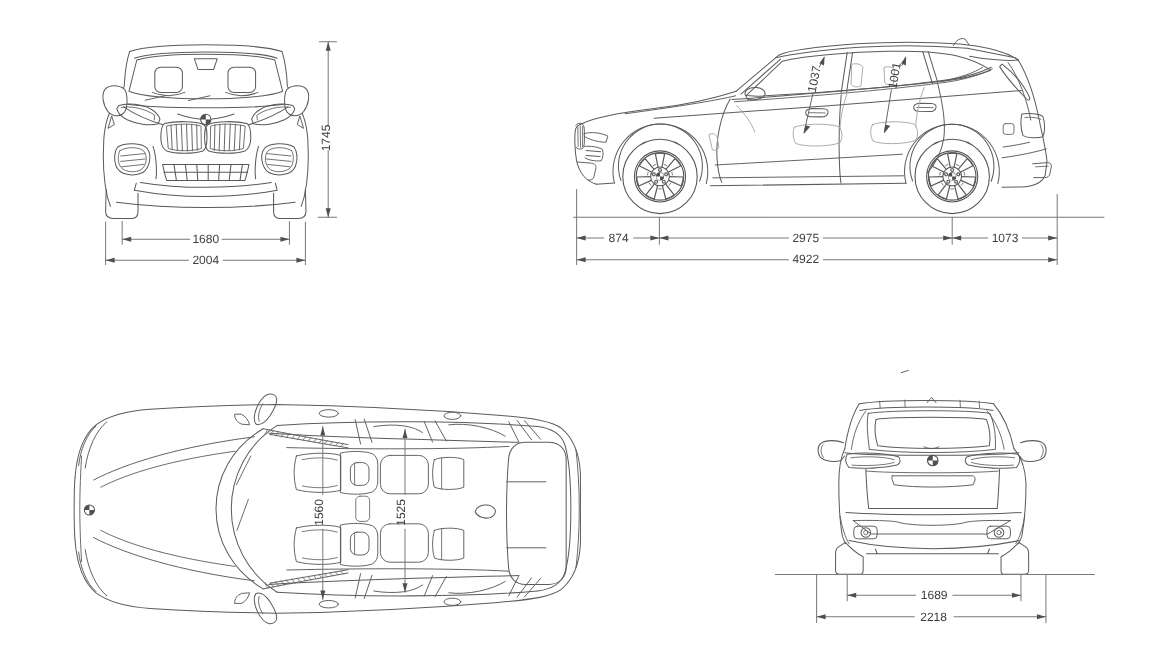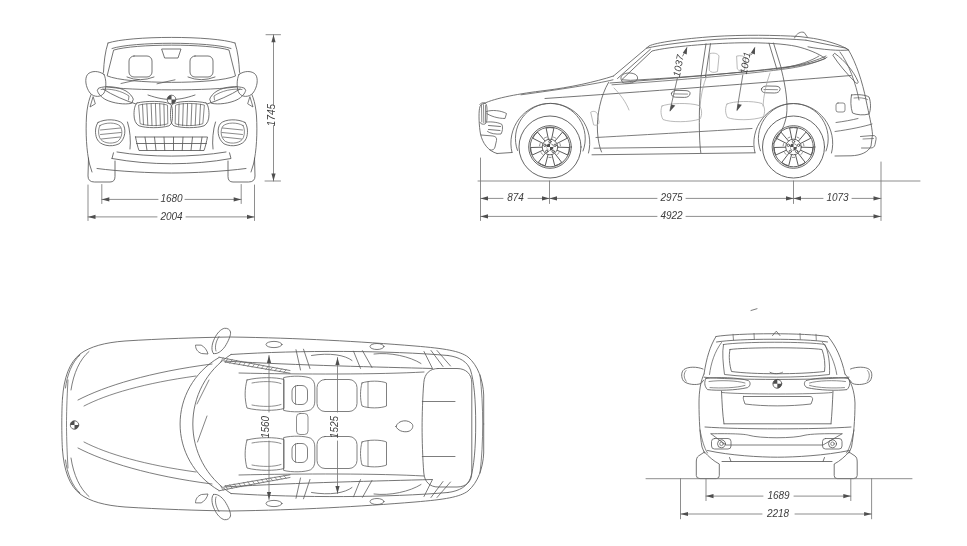--- a/index.html
+++ b/index.html
@@ -1,16 +1,16 @@
 <!DOCTYPE html>
 <html><head>
 <meta charset="utf-8">
 <style>
   html,body{margin:0;padding:0;background:#ffffff;}
-  #wrap{width:967px;height:546px;position:relative;overflow:hidden;background:#fff;font-style:italic;}
+  #wrap{width:967px;height:546px;position:relative;overflow:hidden;background:#fff;}
   svg{position:absolute;left:0;top:0;}
   text{font-family:"Liberation Sans",sans-serif;font-size:10px;fill:#3d3d3d;}
 </style>
 </head>
 <body>
 <div id="wrap">
 <svg width="967" height="546" viewBox="0 0 967 546" fill="none" stroke-linecap="round" stroke-linejoin="round">
 
 <g id="front" stroke="#5c5c5c" stroke-width="0.85">
 

